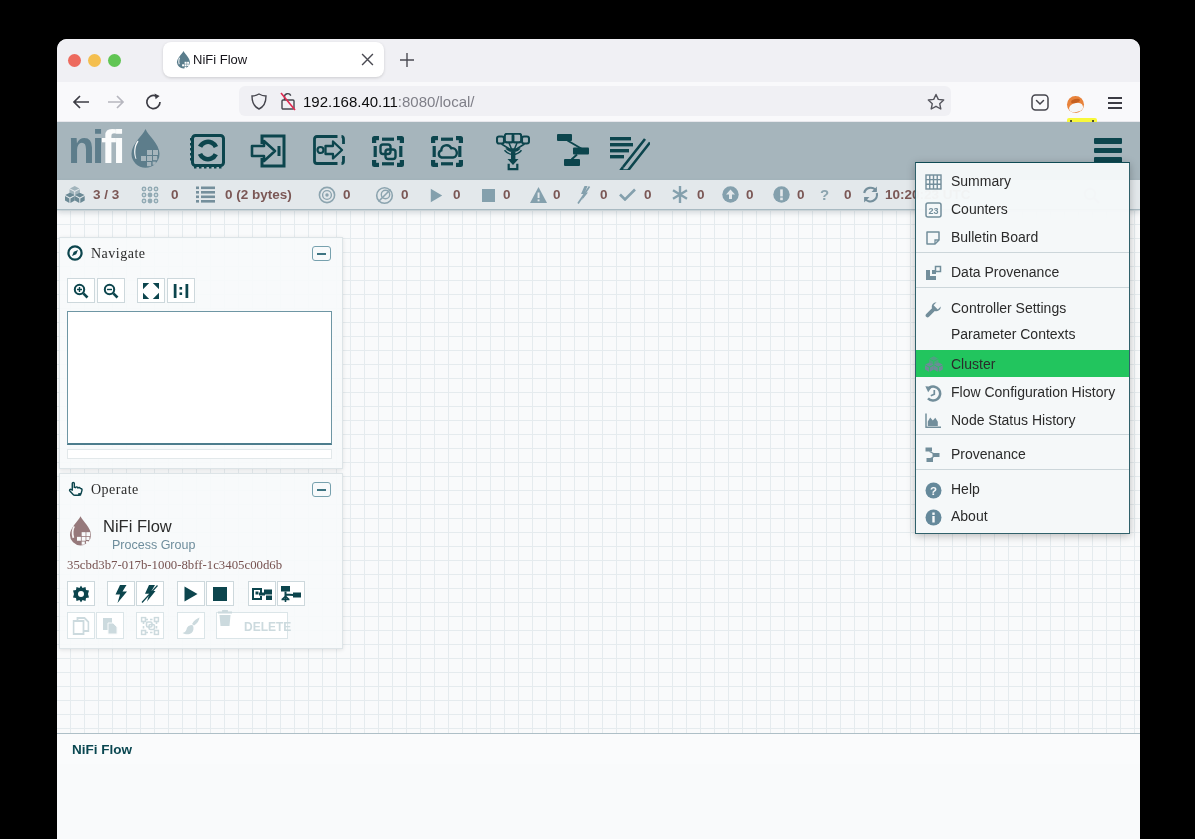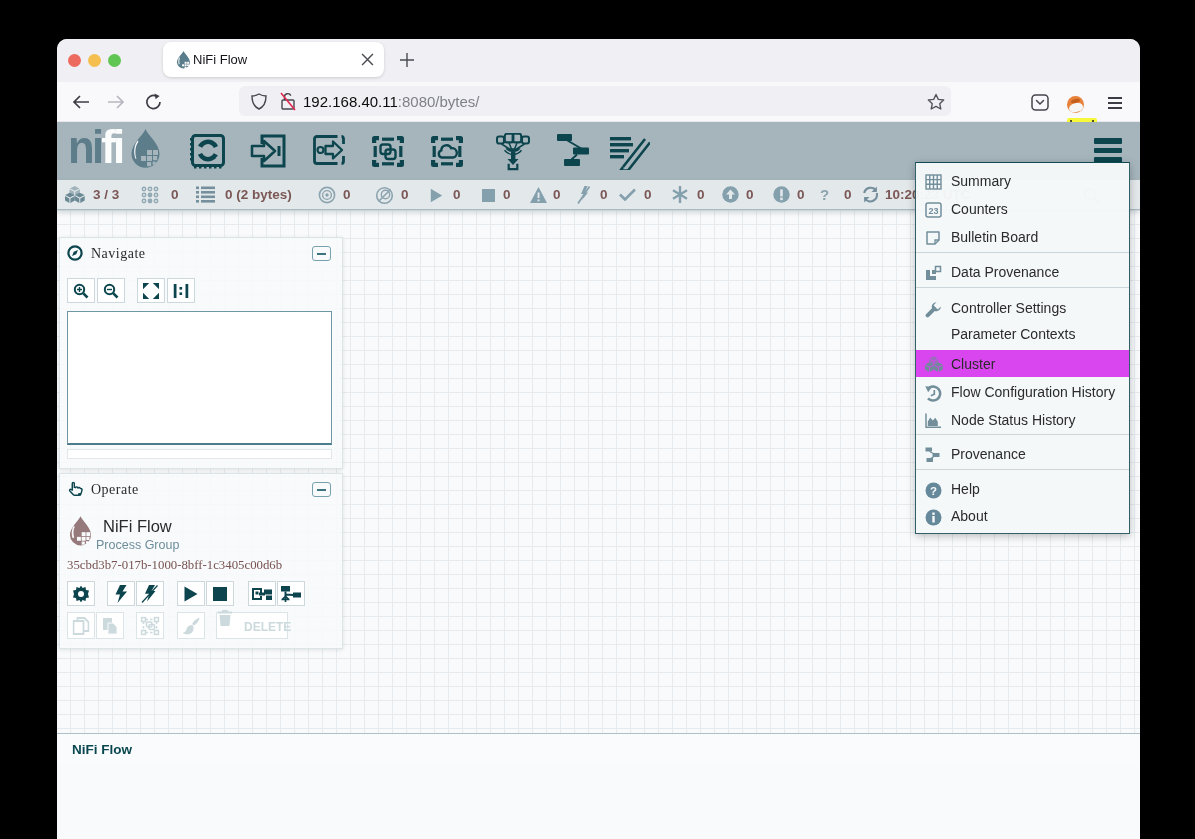--- a/index.html
+++ b/index.html
@@ -99,21 +99,21 @@
     </svg>
     <div id="urlbar">
       <svg class="abs" style="left:12px;top:7px;" width="16" height="17" viewBox="0 0 16 17">
         <path d="M8 1 C10.5 2.5 13 3 15 3 C15 9 13.5 13.5 8 16 C2.5 13.5 1 9 1 3 C3 3 5.5 2.5 8 1 Z" stroke="#45454d" stroke-width="1.4" fill="none"></path>
       </svg>
       <svg class="abs" style="left:40px;top:6px;" width="18" height="19" viewBox="0 0 18 19">
         <rect x="3" y="8" width="12" height="9" rx="1" stroke="#45454d" stroke-width="1.4" fill="none"></rect>
         <path d="M5.5 8 V5 A3.3 3.3 0 0 1 11.8 3.6" stroke="#45454d" stroke-width="1.4" fill="none"></path>
         <path d="M2 1 L16 18" stroke="#e22850" stroke-width="1.6"></path>
       </svg>
-      <div id="urltext">192.168.40.11<span>:8080/bytes/</span></div>
+      <div id="urltext">192.168.40.11<span>:8080/local/</span></div>
       <svg class="abs" style="right:6px;top:7px;" width="18" height="18" viewBox="0 0 18 18">
         <path d="M9 1.5 L11.3 6.4 L16.7 7 L12.7 10.7 L13.8 16 L9 13.3 L4.2 16 L5.3 10.7 L1.3 7 L6.7 6.4 Z" stroke="#55555d" stroke-width="1.4" fill="none" stroke-linejoin="round"></path>
       </svg>
     </div>
     <svg class="abs" style="left:974px;top:12px;" width="18" height="17" viewBox="0 0 18 17">
       <rect x="1" y="1" width="16" height="15" rx="3.5" stroke="#45454d" stroke-width="1.5" fill="none"></rect>
       <path d="M5.5 6.5 L9 10 L12.5 6.5" stroke="#45454d" stroke-width="1.5" fill="none" stroke-linecap="round"></path>
     </svg>
 
     <div class="abs" style="left:1010px;top:14px;width:17px;height:17px;border-radius:50%;background:#e8823a;overflow:hidden;">
@@ -398,21 +398,21 @@
           <rect x="17.5" y="20.5" width="5" height="5"></rect>
           <rect x="23.5" y="20.5" width="5" height="5"></rect>
           <rect x="11.5" y="26.5" width="5" height="5"></rect>
           <rect x="17.5" y="26.5" width="5" height="5"></rect>
           <rect x="23.5" y="26.5" width="4" height="4"></rect>
           <rect x="17.5" y="32.5" width="4" height="4"></rect>
           <rect x="23" y="32" width="3" height="3"></rect>
         </g>
     </svg>
     <div class="abs" style="left:43px;top:43px;font-size:16.5px;color:#2b2b2b;">NiFi Flow</div>
-    <div class="abs" style="left:36px;top:64px;font-size:12.5px;color:#6e8d9c;">Process Group</div>
+    <div class="abs" style="left:52px;top:64px;font-size:12.5px;color:#6e8d9c;">Process Group</div>
     <div class="abs" style="left:7px;top:84px;font-size:12.8px;color:#775351;font-family:Liberation Serif, serif;">35cbd3b7-017b-1000-8bff-1c3405c00d6b</div>
     <div class="btn" style="left:7px;top:107px;">
         <svg width="17" height="17" viewBox="0 0 17 17">
       <path d="M8.5 0 L10 2.5 L13 1.5 L13.5 4.5 L16.5 5 L15.5 8.5 L16.5 12 L13.5 12.5 L13 15.5 L10 14.5 L8.5 17 L7 14.5 L4 15.5 L3.5 12.5 L0.5 12 L1.5 8.5 L0.5 5 L3.5 4.5 L4 1.5 L7 2.5 Z M8.5 5.5 A3 3 0 1 0 8.5 11.5 A3 3 0 1 0 8.5 5.5" fill="#0c454d" fill-rule="evenodd"></path>
         </svg>
       </div>
     <div class="btn" style="left:47px;top:107px;">
         <svg width="13" height="18" viewBox="0 0 13 18">
       <path d="M5.5 0 L12 0 L8 6.5 L12.5 6.5 L3 18 L5.5 9.5 L1 9.5 Z" fill="#0c454d"></path>
         </svg>
@@ -530,21 +530,21 @@
     <div class="msep" style="top:124px;"></div>
     <div class="mi" style="top:131px;">
       <svg width="17" height="17" viewBox="0 0 17 17">
         <path d="M11.5 1.2 A4.6 4.6 0 0 0 7 7.2 L1.2 13 A1.8 1.8 0 0 0 4 15.8 L9.8 10 A4.6 4.6 0 0 0 15.8 5.5 L12.8 8.4 L8.6 4.2 Z" fill="#728e9b"></path>
         </svg>
       <span class="t">Controller Settings</span>
       </div>
     <div class="mi" style="top:157px;">
         <span class="t">Parameter Contexts</span>
       </div>
-    <div class="mi" style="top:187px;height:27px;background:#d946ef;">
+    <div class="mi" style="top:187px;height:27px;background:#22c55e;">
       <svg style="top:6px;" width="18" height="16" viewBox="0 0 20 17">
           <g fill="#6d8b98">
         <path d="M9.7 0 L14.4 2.4 L9.7 4.8 L5 2.4 Z M4.5 3.3 L9.2 5.7 L9.2 10.3 L4.5 7.9 Z M14.9 3.3 L10.2 5.7 L10.2 10.3 L14.9 7.9 Z" opacity=".6"></path>
         <path d="M4.9 6.7 L9.6 9.1 L4.9 11.5 L0.2 9.1 Z M0 10 L4.4 12.4 L4.4 17 L0 14.6 Z M9.8 10 L5.4 12.4 L5.4 17 L9.8 14.6 Z"></path>
         <path d="M14.8 6.7 L19.5 9.1 L14.8 11.5 L10.1 9.1 Z M9.9 10 L14.3 12.4 L14.3 17 L9.9 14.6 Z M19.7 10 L15.3 12.4 L15.3 17 L19.7 14.6 Z"></path>
       </g>
         </svg>
       <span class="t" style="color:#2b2b2b;">Cluster</span>
       </div>
     <div class="mi" style="top:215px;">

